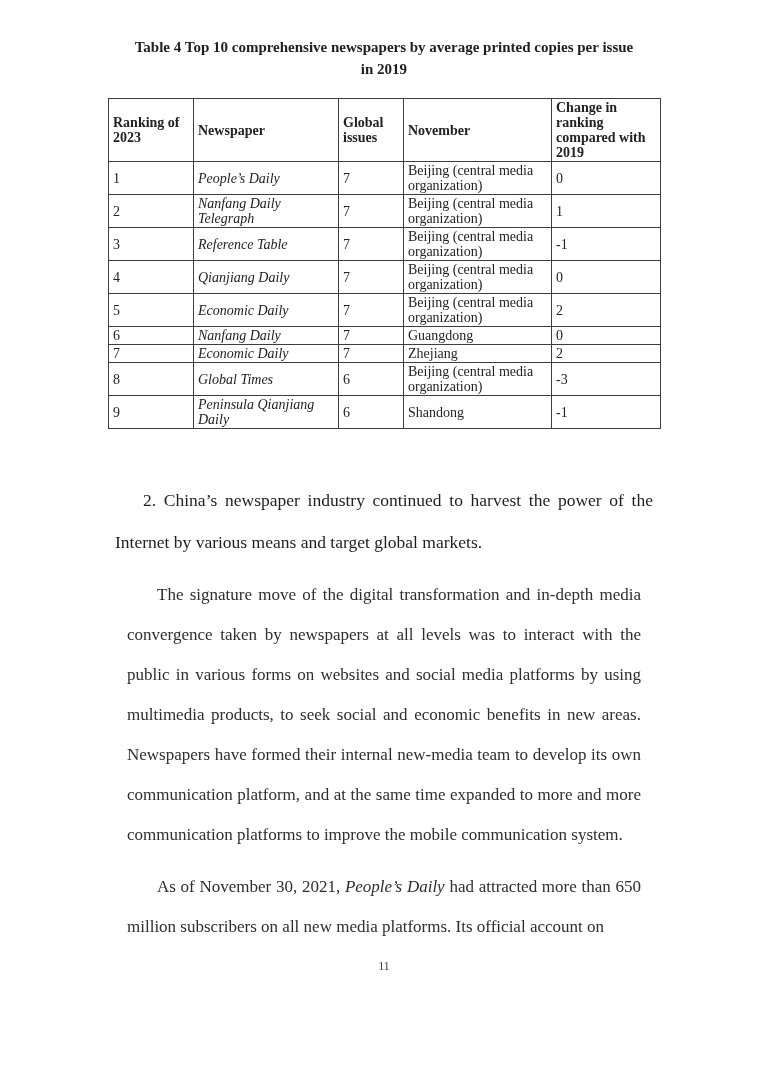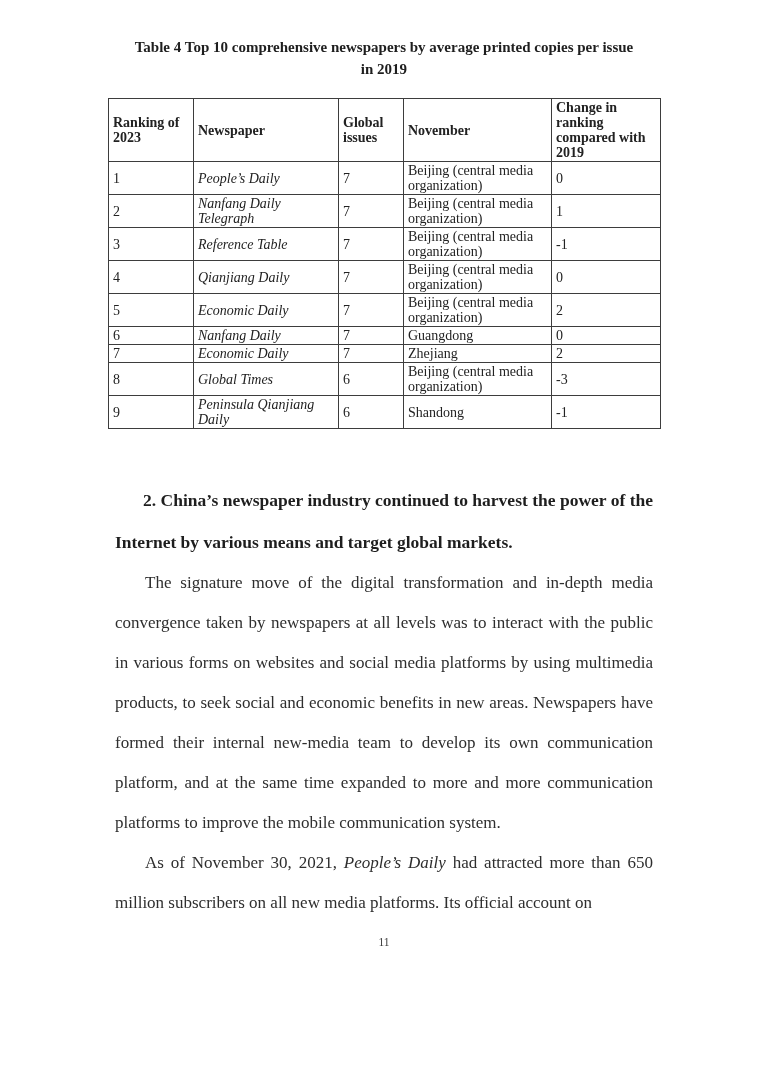--- a/index.html
+++ b/index.html
@@ -45,33 +45,33 @@
     overflow: hidden;
   }
   table.data-table th {
     font-weight: bold;
   }
   td.newspaper-name {
     font-style: italic;
   }
   .section-heading {
     font-size: 17.5px;
-    font-weight: bold;
+    font-weight: normal;
     line-height: 42px;
     text-align: justify;
     text-indent: 28px;
     margin: 50px 0 0 0;
     color: #1e1e1e;
   }
   .para {
     font-size: 17px;
     line-height: 40px;
     text-align: justify;
     text-indent: 30px;
-    margin: 0;
+    margin: 12px;
     color: #2e2e2e;
   }
   .italic {
     font-style: italic;
   }
   .pagenum {
     text-align: center;
     font-size: 11.5px;
     line-height: 14px;
     margin-top: 12px;

